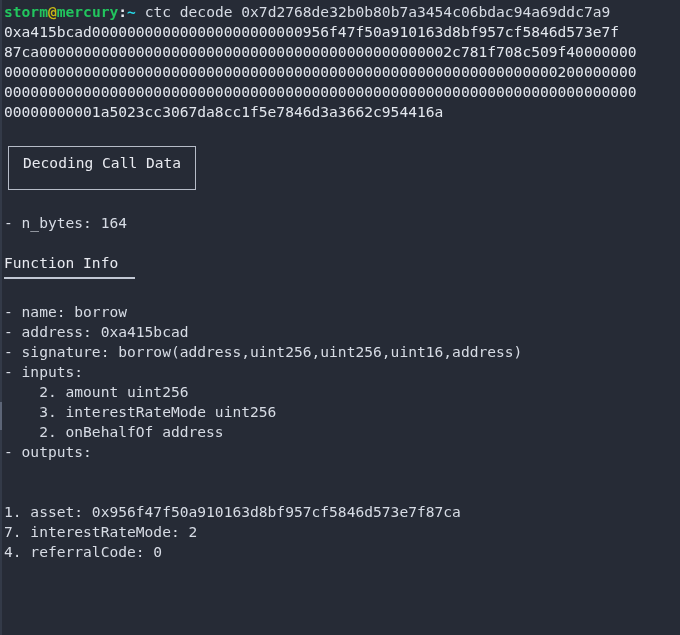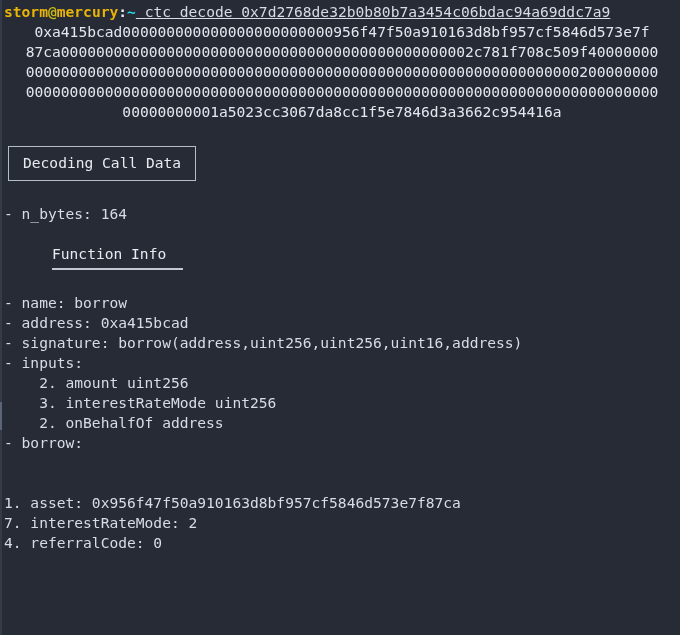--- a/index.html
+++ b/index.html
@@ -42,36 +42,36 @@
     width: 680px;
     padding: 2px 0 0 4px;
     box-sizing: border-box;
   }
   .line {
     white-space: pre;
     height: 20px;
     letter-spacing: 0px;
   }
   .blank { height: 20px; }
-  .g { color: #eab308; font-weight: bold; }
+  .g { color: #22c55e; font-weight: bold; }
   .y { color: #c9b815; font-weight: bold; }
   .w { color: #e8eaf0; font-weight: bold; }
   .c { color: #26d8e8; font-weight: bold; }
-  .cmd { color: #d7dce5; text-decoration: underline; }
-  .hex { color: #e3e7ee; text-align: center; }
+  .cmd { color: #d7dce5; }
+  .hex { color: #e3e7ee; }
   .title-box {
     display: inline-block;
     border: 1px solid #b6bcc8;
-    padding: 6px 14px 7px 14px;
+    padding: 6px 14px 16px 14px;
     margin: 4px 0 3px 4px;
     line-height: 20px;
     color: #e8eaf0;
     white-space: pre;
   }
-  .section-wrap { margin-top: 0px; margin-left: 48px; }
+  .section-wrap { margin-top: 0px; }
   .section-head {
     display: inline-block;
     white-space: pre;
     color: #e8eaf0;
     padding-bottom: 3px;
   }
   .section-rule {
     height: 2px;
     background: #c2c8d4;
     margin-top: 1px;
@@ -116,21 +116,21 @@
 
     <div class="blank"></div>
 
     <div class="line">- name: borrow</div>
     <div class="line">- address: 0xa415bcad</div>
     <div class="line">- signature: borrow(address,uint256,uint256,uint16,address)</div>
     <div class="line">- inputs:</div>
     <div class="line">    2. amount uint256</div>
     <div class="line">    3. interestRateMode uint256</div>
     <div class="line">    2. onBehalfOf address</div>
-    <div class="line">- borrow:</div>
+    <div class="line">- outputs:</div>
 
     <div class="blank"></div>
 
 
     <div class="blank"></div>
 
     <div class="line">1. asset: 0x956f47f50a910163d8bf957cf5846d573e7f87ca</div>
     <div class="line">7. interestRateMode: 2</div>
     <div class="line">4. referralCode: 0</div>
 

